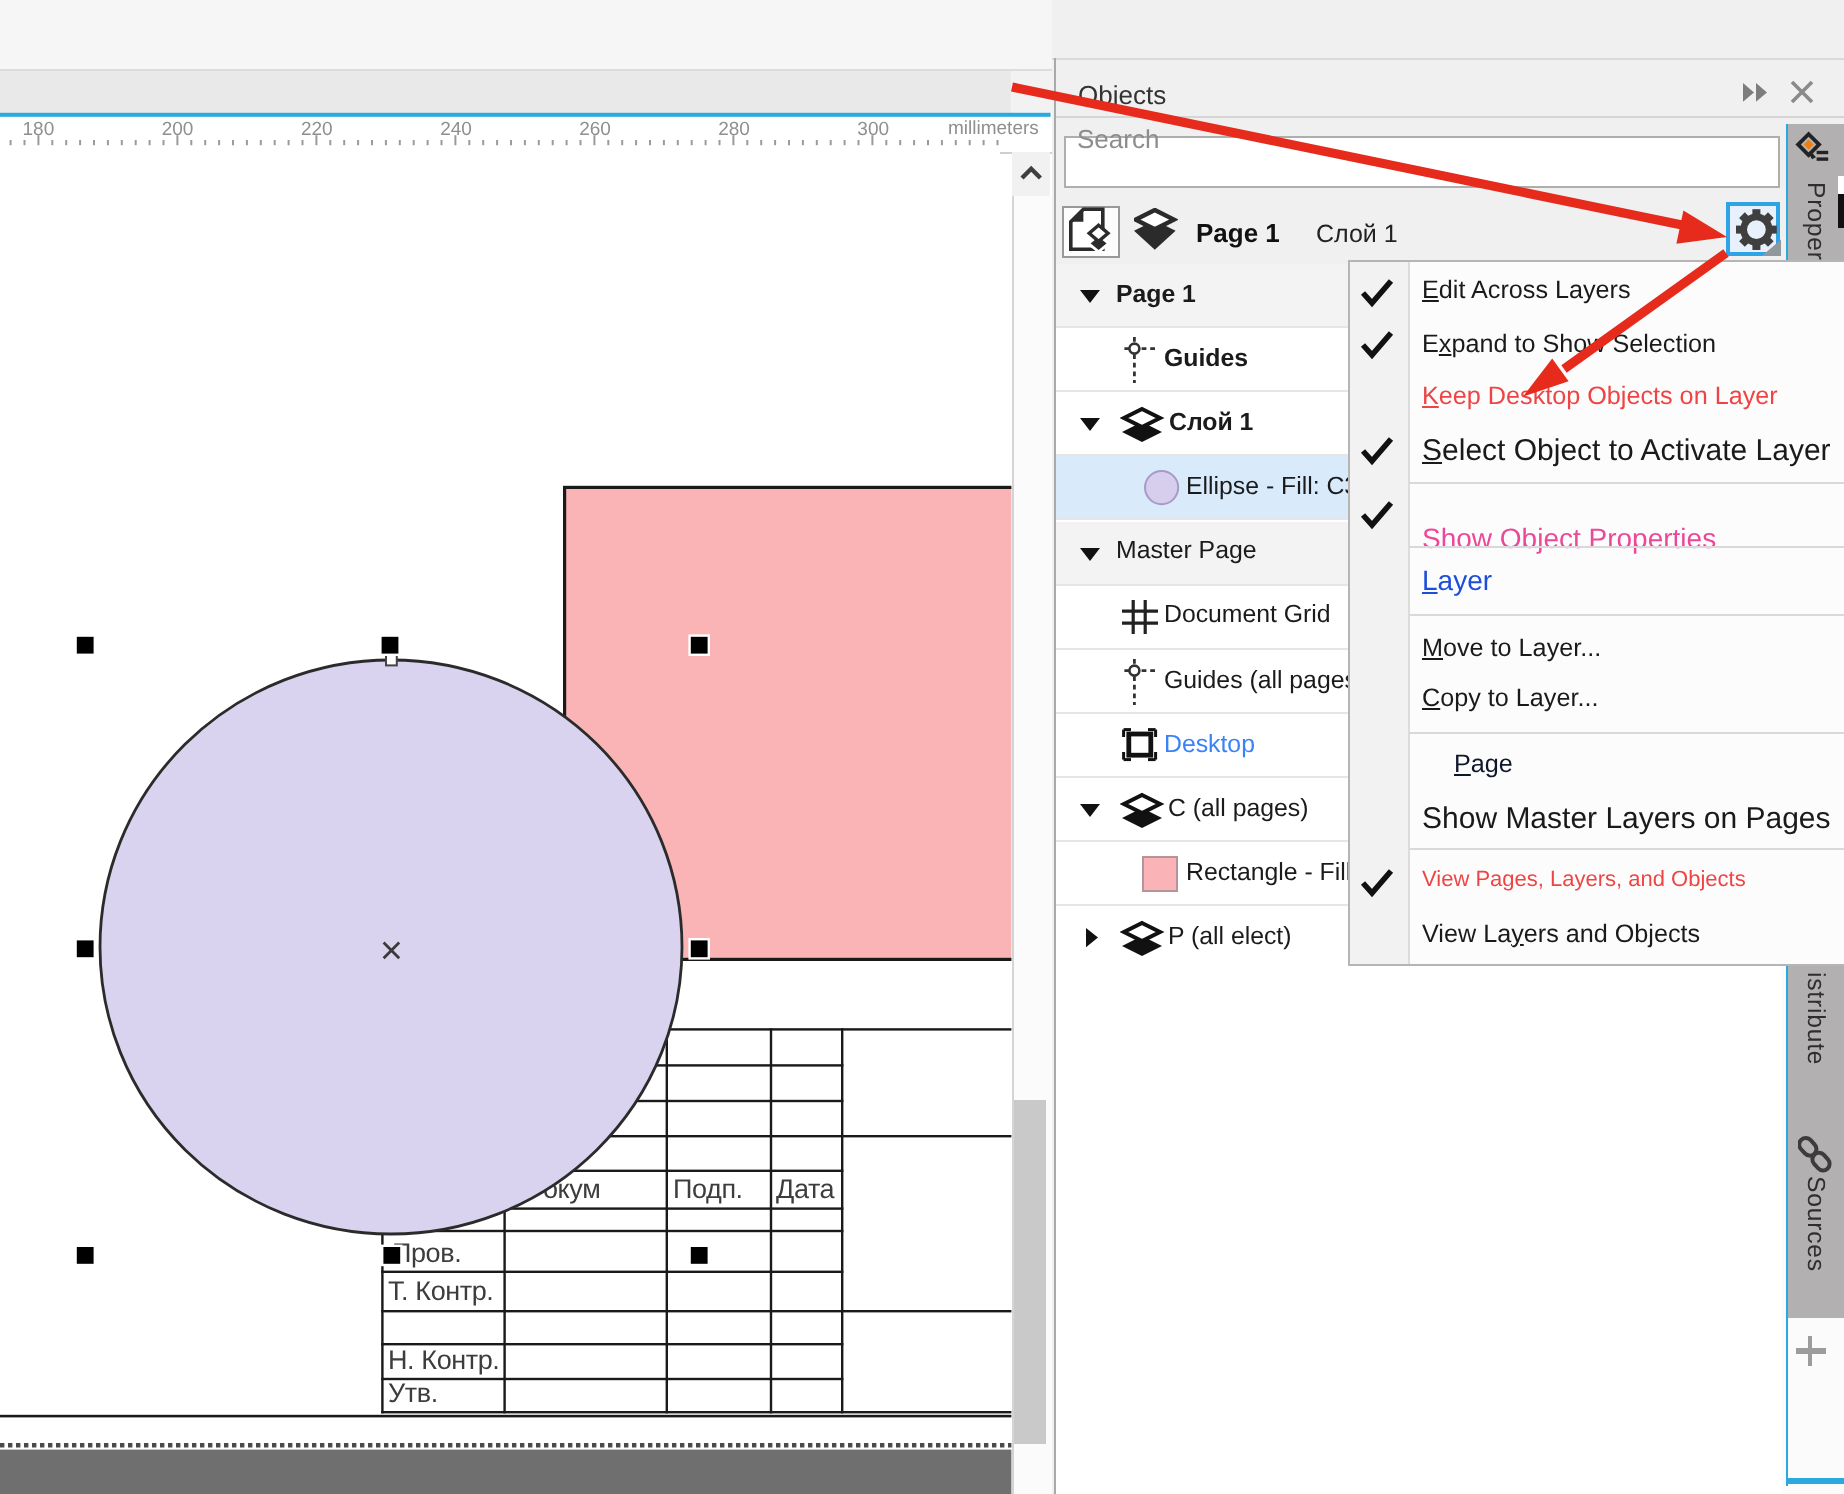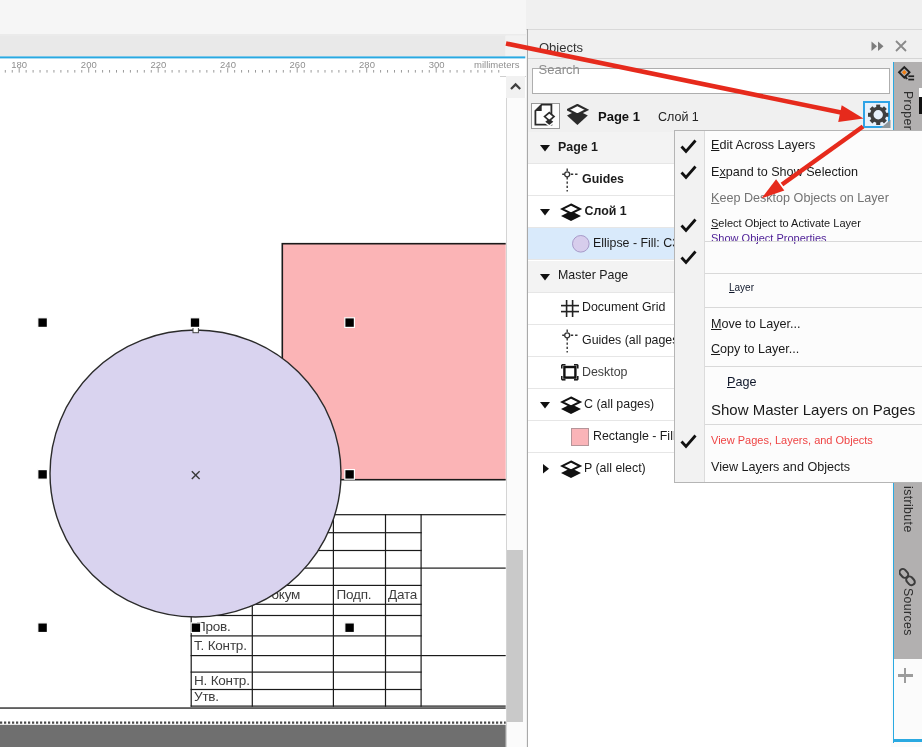--- a/index.html
+++ b/index.html
@@ -292,21 +292,21 @@
             <line x1="0.8" y1="0.8" x2="4.5" y2="0.8"></line>
             <line x1="13" y1="0.8" x2="16.8" y2="0.8"></line>
             <line x1="0.8" y1="15.8" x2="4.5" y2="15.8"></line>
             <line x1="13" y1="15.8" x2="16.8" y2="15.8"></line>
             <line x1="0.8" y1="0.8" x2="0.8" y2="4.5"></line>
             <line x1="16.8" y1="0.8" x2="16.8" y2="4.5"></line>
             <line x1="0.8" y1="12" x2="0.8" y2="15.8"></line>
             <line x1="16.8" y1="12" x2="16.8" y2="15.8"></line>
           </g>
         </svg>
-        <div class="abs" style="left:54px;top:7.874999999999999px;font-size:12.4px;font-weight:normal;color:#404040;white-space:nowrap">Desktop</div>
+        <div class="abs" style="left:54px;top:7.874999999999999px;font-size:12.4px;font-weight:normal;color:#3b82f6;white-space:nowrap">Desktop</div>
       </div>
       <div class="abs" style="left:528px;top:389.1px;width:363.3px;height:31.15px;background:transparent;border-bottom:1px solid #e6e6e6;overflow:hidden">
         <svg class="abs" style="left:10.5px;top:12.075px" width="12" height="8">
           <path d="M1 1 L11 1 L6 7.5 Z" fill="#111"></path>
         </svg>
         <svg class="abs" style="left:32px;top:6.574999999999999px" width="23" height="19">
           <path d="M11 8 L21 13 L11 18 L1 13 Z" fill="#111"></path>
           <path d="M11 1.5 L20 6 L11 10.5 L2 6 Z" fill="#fff" stroke="#111" stroke-width="2"></path>
         </svg>
         <div class="abs" style="left:56px;top:7.874999999999999px;font-size:12.4px;font-weight:normal;color:#1b1b1b;white-space:nowrap">C (all pages)</div>
@@ -361,30 +361,30 @@
 <div class="abs" style="left:703.8px;top:130.5px;width:1px;height:351.3px;background:#dcdcdc"></div>
 <div id="menu">
       <div class="abs" style="left:711px;top:138.3px;font-size:12.6px;color:#1a1a1a;white-space:nowrap;z-index:10"><u>E</u>dit Across Layers</div>
       <svg class="abs" style="left:680px;top:138.9px;z-index:10" width="17" height="15">
         <path d="M1.5 7.5 L6 12.5 L15.5 1.5" fill="none" stroke="#111" stroke-width="2.8"></path>
       </svg>
       <div class="abs" style="left:711px;top:164.5px;font-size:12.6px;color:#1a1a1a;white-space:nowrap;z-index:10">E<u>x</u>pand to Show Selection</div>
       <svg class="abs" style="left:680px;top:165.1px;z-index:10" width="17" height="15">
         <path d="M1.5 7.5 L6 12.5 L15.5 1.5" fill="none" stroke="#111" stroke-width="2.8"></path>
       </svg>
-      <div class="abs" style="left:711px;top:190.9px;font-size:12.6px;color:#737373;white-space:nowrap;z-index:10"><u>K</u>eep Desktop Objects on Layer</div>
-      <div class="abs" style="left:711px;top:217.20000000000002px;font-size:11px;color:#1a1a1a;white-space:nowrap;z-index:10"><u>S</u>elect Object to Activate Layer</div>
+      <div class="abs" style="left:711px;top:190.9px;font-size:12.6px;color:#ef4444;white-space:nowrap;z-index:10"><u>K</u>eep Desktop Objects on Layer</div>
+      <div class="abs" style="left:711px;top:217.20000000000002px;font-size:15px;color:#1a1a1a;white-space:nowrap;z-index:10"><u>S</u>elect Object to Activate Layer</div>
       <svg class="abs" style="left:680px;top:217.8px;z-index:10" width="17" height="15">
         <path d="M1.5 7.5 L6 12.5 L15.5 1.5" fill="none" stroke="#111" stroke-width="2.8"></path>
       </svg>
-      <div class="abs" style="left:711px;top:232px;font-size:11px;color:#4c1d95;white-space:nowrap;z-index:10">Show Object Properties</div>
+      <div class="abs" style="left:711px;top:261px;font-size:14px;color:#ec4899;white-space:nowrap;z-index:10">Show Object Properties</div>
       <svg class="abs" style="left:680px;top:250.2px;z-index:10" width="17" height="15">
         <path d="M1.5 7.5 L6 12.5 L15.5 1.5" fill="none" stroke="#111" stroke-width="2.8"></path>
       </svg>
-      <div class="abs" style="left:729px;top:282.4px;font-size:10px;color:#0f172a;white-space:nowrap;z-index:10"><u>L</u>ayer</div>
+      <div class="abs" style="left:711px;top:282.4px;font-size:14px;color:#1d4ed8;white-space:nowrap;z-index:10"><u>L</u>ayer</div>
       <div class="abs" style="left:711px;top:317px;font-size:12.6px;color:#1a1a1a;white-space:nowrap;z-index:10"><u>M</u>ove to Layer...</div>
       <div class="abs" style="left:711px;top:342.29999999999995px;font-size:12.6px;color:#1a1a1a;white-space:nowrap;z-index:10"><u>C</u>opy to Layer...</div>
       <div class="abs" style="left:727px;top:374.79999999999995px;font-size:12.6px;color:#0f172a;white-space:nowrap;z-index:10"><u>P</u>age</div>
       <div class="abs" style="left:711px;top:401.29999999999995px;font-size:15px;color:#1a1a1a;white-space:nowrap;z-index:10">Show Master Layers on Pages</div>
       <div class="abs" style="left:711px;top:433.5px;font-size:11px;color:#ef4444;white-space:nowrap;z-index:10">View Pages, Layers, and Objects</div>
       <svg class="abs" style="left:680px;top:434.1px;z-index:10" width="17" height="15">
         <path d="M1.5 7.5 L6 12.5 L15.5 1.5" fill="none" stroke="#111" stroke-width="2.8"></path>
       </svg>
       <div class="abs" style="left:711px;top:459.9px;font-size:12.6px;color:#1a1a1a;white-space:nowrap;z-index:10">View La<u>y</u>ers and Objects</div>
       <div class="abs" style="left:705px;top:241px;width:217px;height:1px;background:#d9d9d9;z-index:10"></div>

